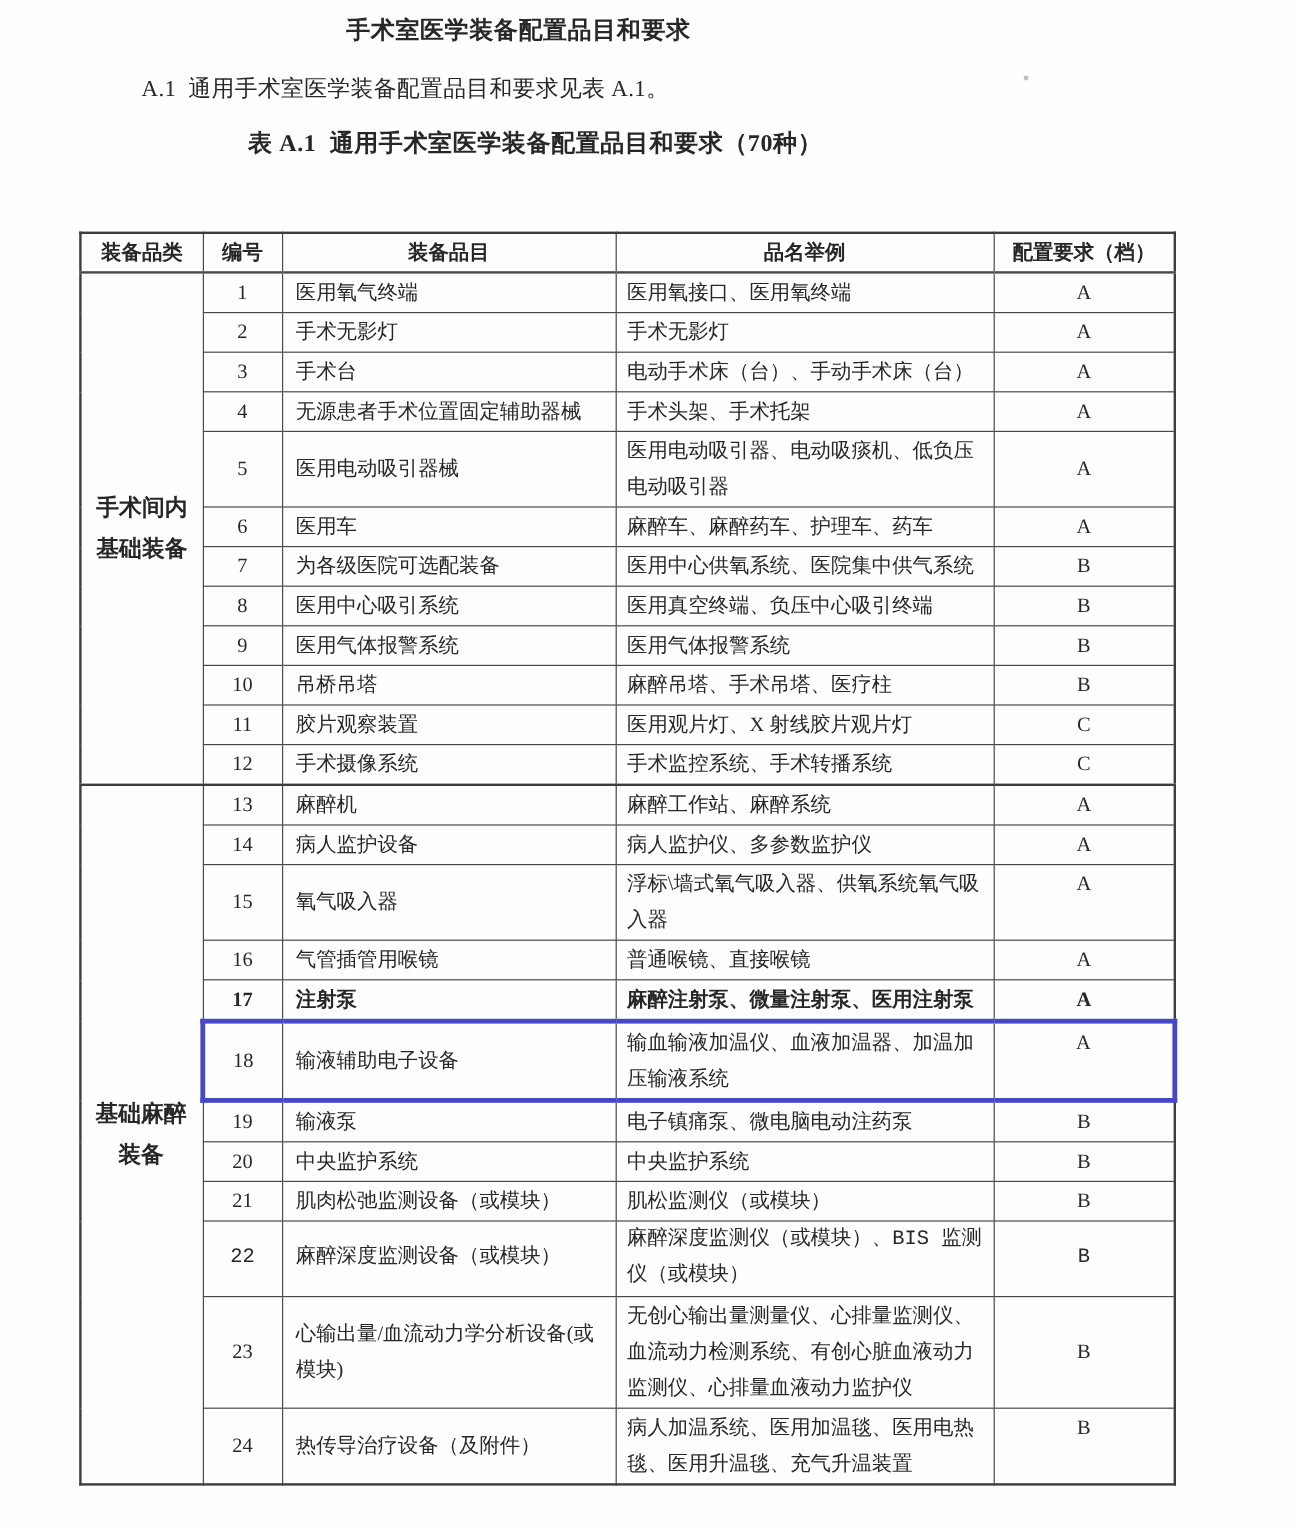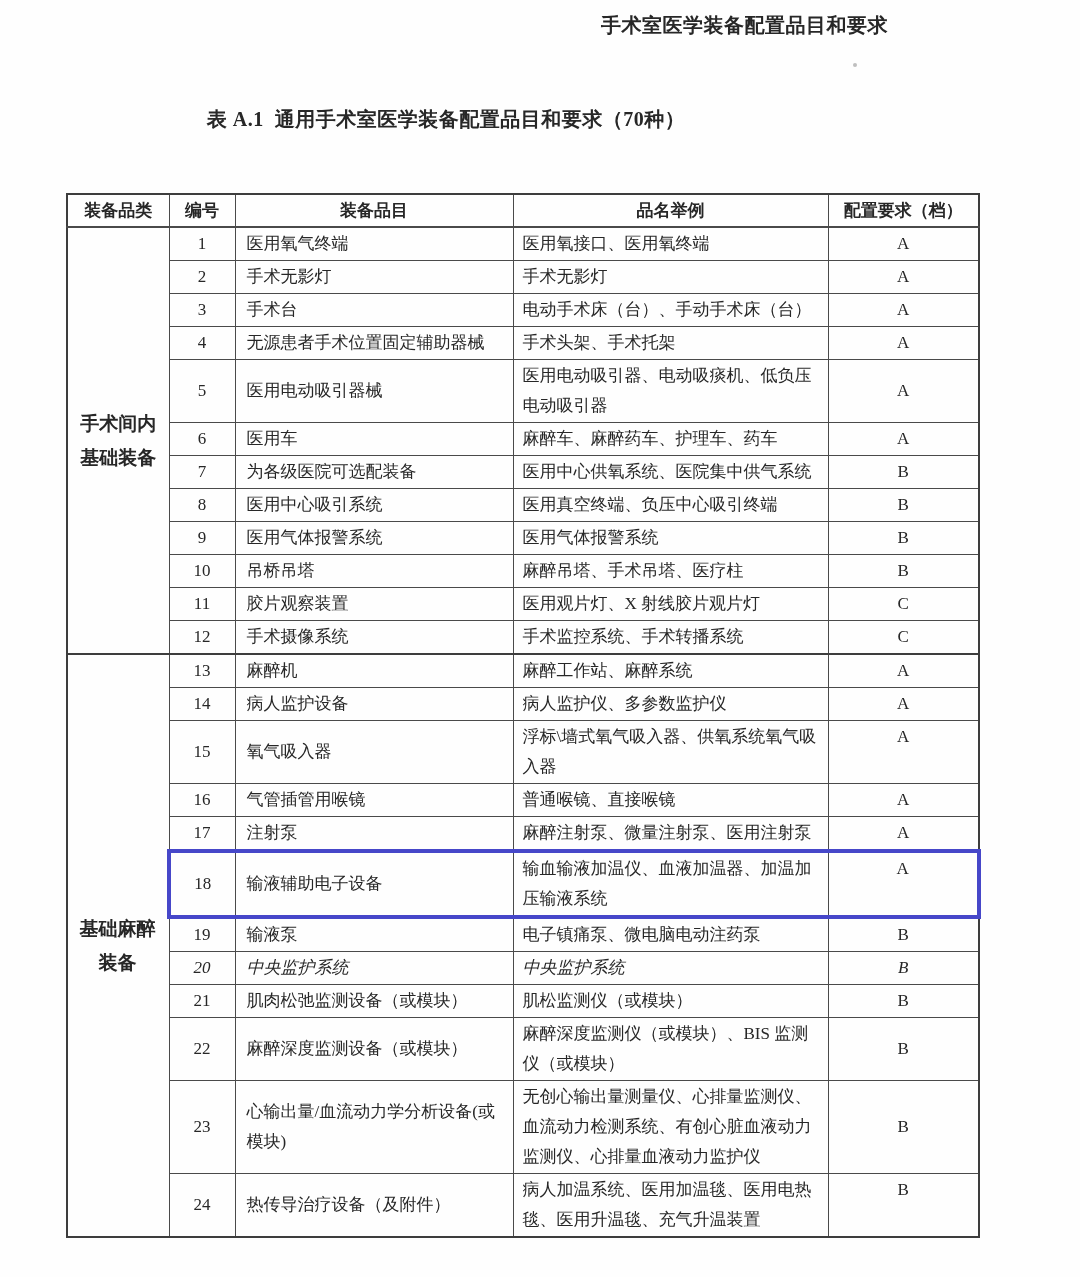--- a/index.html
+++ b/index.html
@@ -8,22 +8,22 @@
     width: 1080px; height: 1277px;
     font-family: "Liberation Serif", "DejaVu Serif", serif;
     color: #272727;
     position: relative;
     overflow: hidden;
   }
   .page { position: relative; width: 1080px; height: 1277px; background: #fefefe; }
 
   .doc-title {
     position: absolute; top: 12px; left: 0; width: 864px;
-    text-align: right; font-size: 20px; font-weight: bold;
-    white-space: pre; letter-spacing: 0.5px; margin-left: 24px;
+    text-align: center; font-size: 20px; font-weight: bold;
+    white-space: pre; letter-spacing: 0.5px;
   }
   .intro-line {
     position: absolute; top: 61px; left: 118px;
     font-size: 19px; white-space: pre; letter-spacing: 0.3px;
   }
   .table-caption {
     position: absolute; top: 106px; left: 0; width: 892px;
     text-align: center; font-size: 20px; font-weight: bold;
     white-space: pre; letter-spacing: 0.5px;
   }
@@ -67,20 +67,21 @@
 
   tr.hl td { border-top: 4px solid var(--hl, #4647c9); border-bottom: 4px solid var(--hl, #4647c9); }
   tr.hl td:first-child { border-left: 4px solid var(--hl, #4647c9); }
   tr.hl td:last-child { border-right: 4px solid var(--hl, #4647c9); }
 </style>
 </head>
 <body>
 
 <div class="page">
   <div class="doc-title">手术室医学装备配置品目和要求</div>
+  <div class="intro-line">A.1  通用手术室医学装备配置品目和要求见表 A.1。</div>
   <div class="table-caption">表 A.1  通用手术室医学装备配置品目和要求（70种）</div>
   <div class="speck"></div>
 
   <table class="equip">
     <colgroup>
       <col style="width:102px">
       <col style="width:66px">
       <col style="width:278px">
       <col style="width:315px">
       <col style="width:151px">
@@ -194,51 +195,51 @@
           <td class="item">氧气吸入器</td>
           <td class="ex">浮标\墙式氧气吸入器、供氧系统氧气吸入器</td>
           <td class="grade req-top">A</td>
         </tr>
         <tr style="height: 31px;">
           <td class="no">16</td>
           <td class="item">气管插管用喉镜</td>
           <td class="ex">普通喉镜、直接喉镜</td>
           <td class="grade">A</td>
         </tr>
-        <tr style="height: 31px;">
+        <tr style="height: 31px; font-weight: bold;">
           <td class="no">17</td>
           <td class="item">注射泵</td>
           <td class="ex">麻醉注射泵、微量注射泵、医用注射泵</td>
           <td class="grade">A</td>
         </tr>
         <tr class="hl" style="height: 62px;">
           <td class="no">18</td>
           <td class="item">输液辅助电子设备</td>
           <td class="ex">输血输液加温仪、血液加温器、加温加压输液系统</td>
           <td class="grade req-top">A</td>
         </tr>
         <tr style="height: 31px;">
           <td class="no">19</td>
           <td class="item">输液泵</td>
           <td class="ex">电子镇痛泵、微电脑电动注药泵</td>
           <td class="grade">B</td>
         </tr>
-        <tr style="height: 31px; font-style: italic;">
+        <tr style="height: 31px;">
           <td class="no">20</td>
           <td class="item">中央监护系统</td>
           <td class="ex">中央监护系统</td>
           <td class="grade">B</td>
         </tr>
         <tr style="height: 31px; padding-left: 44px;">
           <td class="no">21</td>
           <td class="item">肌肉松弛监测设备（或模块）</td>
           <td class="ex">肌松监测仪（或模块）</td>
           <td class="grade">B</td>
         </tr>
-        <tr style="height: 62px;">
+        <tr style="height: 62px; font-family: Liberation Mono, monospace;">
           <td class="no">22</td>
           <td class="item">麻醉深度监测设备（或模块）</td>
           <td class="ex">麻醉深度监测仪（或模块）、BIS 监测仪（或模块）</td>
           <td class="grade">B</td>
         </tr>
         <tr style="height: 93px;">
           <td class="no">23</td>
           <td class="item">心输出量/血流动力学分析设备(或模块)</td>
           <td class="ex">无创心输出量测量仪、心排量监测仪、血流动力检测系统、有创心脏血液动力监测仪、心排量血液动力监护仪</td>
           <td class="grade">B</td>

